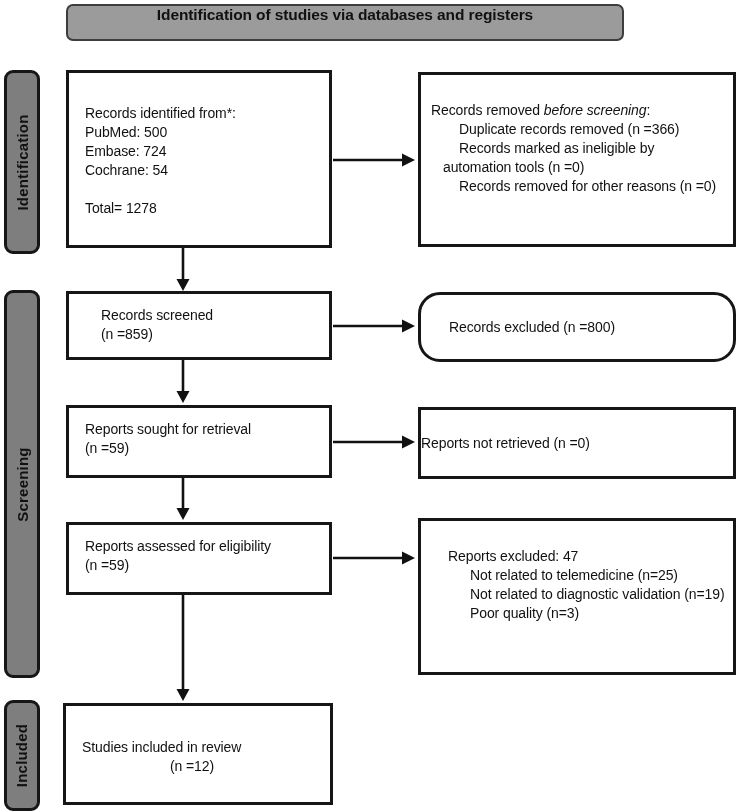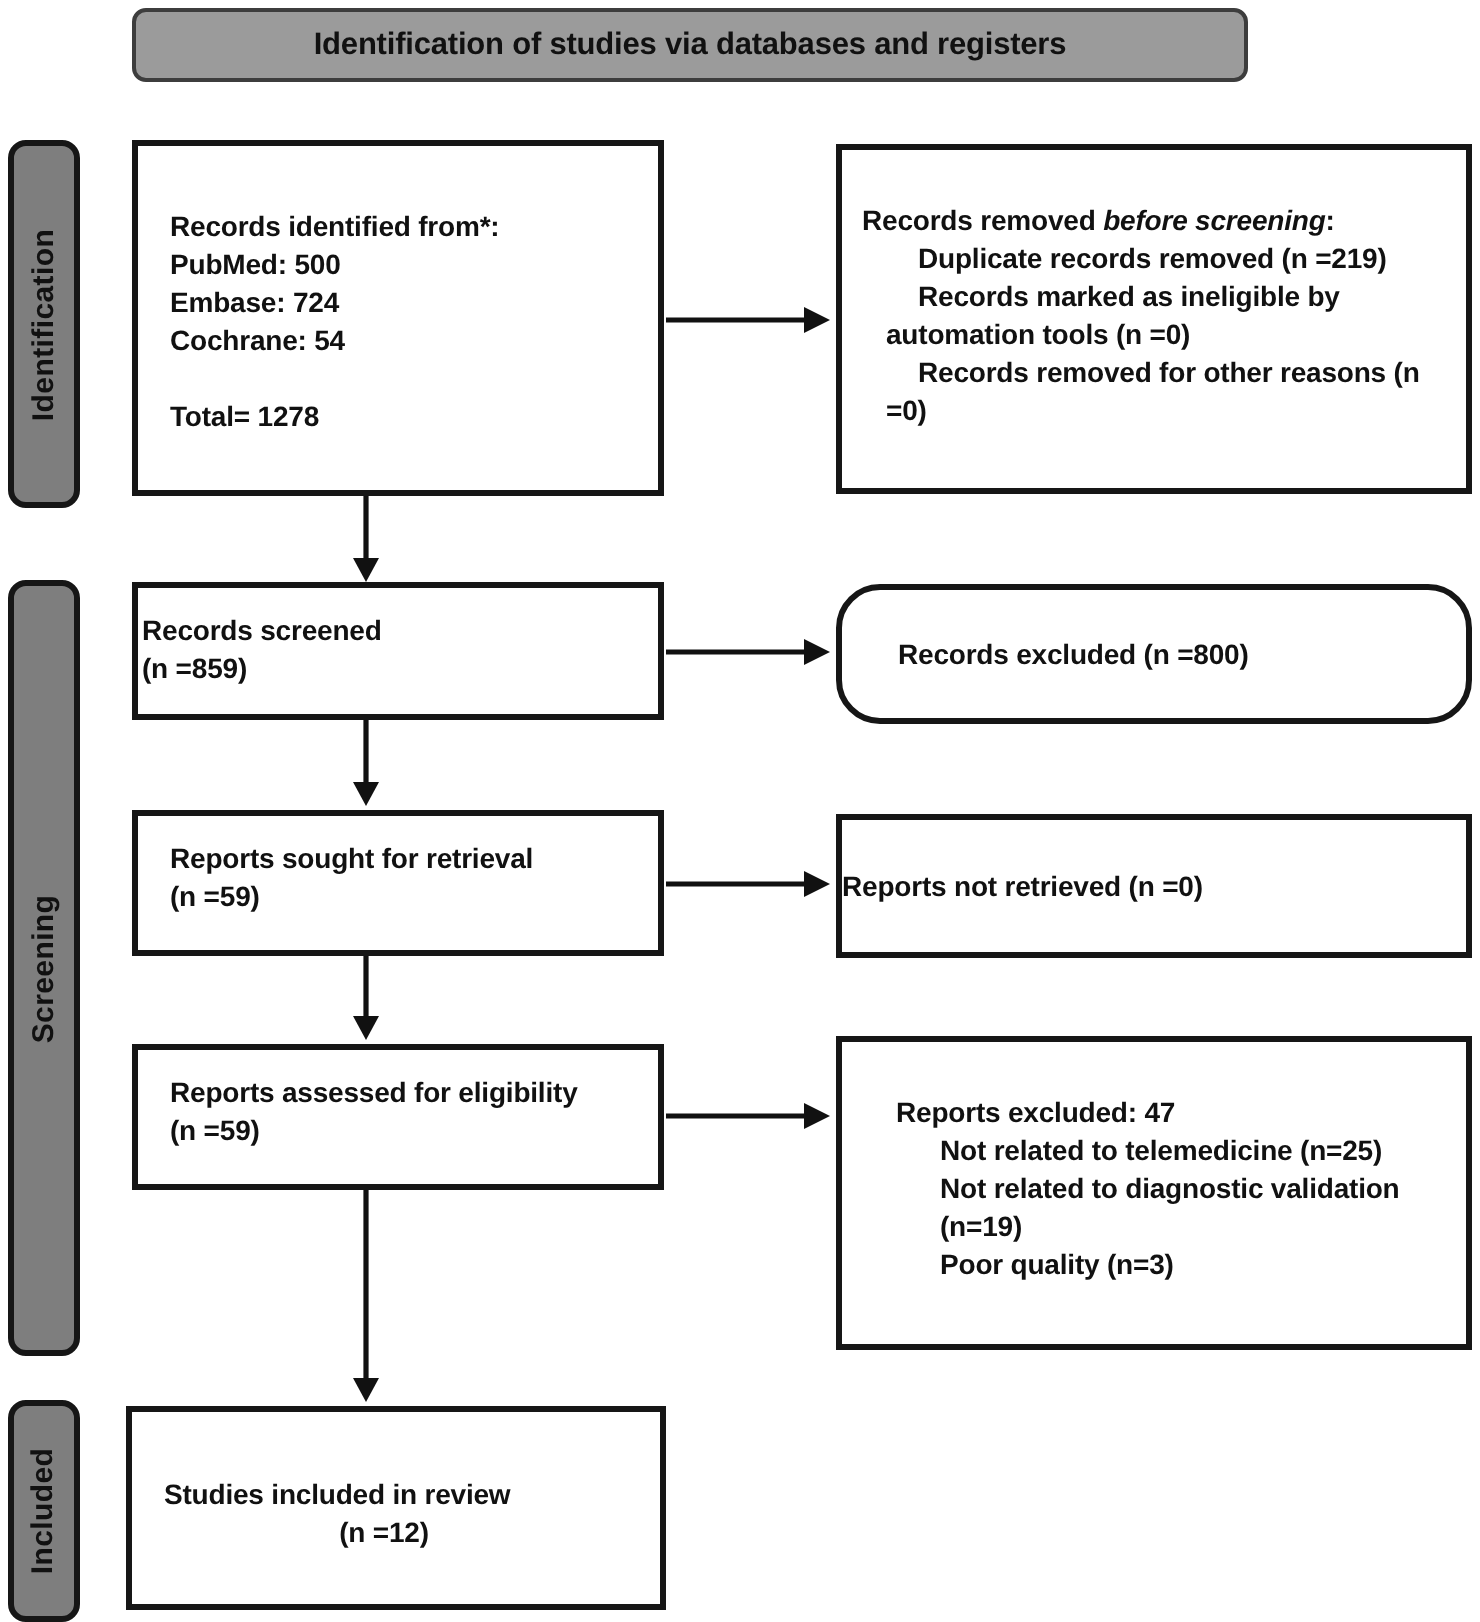--- a/index.html
+++ b/index.html
@@ -9,26 +9,26 @@
     --text:#111111; --arrow:#111111; --background:#ffffff;
   }
   * { box-sizing:border-box; margin:0; padding:0; }
   html,body { background:#e8e8e8; }
   .canvas {
     position:relative; width:740px; height:811px;
     background:var(--background);
     font-family:"Liberation Sans", sans-serif;
     color:var(--text); overflow:hidden;
   }
-  .txt { font-weight:bold; font-size:14px; line-height:19px; letter-spacing:-0.1px; }
+  .txt { font-weight:normal; font-size:14px; line-height:19px; letter-spacing:-0.1px; }
 
   .banner {
     position:absolute; left:66px; top:4px; width:558px; height:37px;
     background:var(--banner-fill); border:2px solid var(--banner-border);
-    border-radius:7px; display:flex; align-items:center; justify-content:center;
+    border-radius:7px; display:flex; justify-content:center;
   }
   .banner span { font-weight:bold; font-size:15.5px; letter-spacing:-0.1px; }
 
   .stage {
     position:absolute; width:36px; background:var(--stage-fill);
     border:3px solid var(--stage-border); border-radius:9px;
     display:flex; align-items:center; justify-content:center; overflow:visible;
   }
   .stage span {
     transform:rotate(-90deg); white-space:nowrap;
@@ -37,21 +37,21 @@
   .stage-identification { left:4px; top:70px; height:184px; }
   .stage-screening      { left:4px; top:290px; height:388px; }
   .stage-included       { left:4px; top:700px; height:111px; }
 
   .box {
     position:absolute; background:var(--box-fill);
     border:3px solid var(--box-border);
   }
   .b-identified      { left:66px;  top:70px;  width:266px; height:178px; padding:31px 12px 0 16px; }
   .b-removed         { left:418px; top:72px;  width:318px; height:175px; padding:26px 8px 0 10px; }
-  .b-screened        { left:66px;  top:291px; width:266px; height:69px;  padding:12px 12px 0 2px; }
+  .b-screened        { left:66px;  top:291px; width:266px; height:69px;  padding:12px 12px 0 32px; }
   .b-excluded        { left:418px; top:292px; width:318px; height:70px;  display:flex; align-items:center; padding-left:28px;border-radius:22px; }
   .b-sought          { left:66px;  top:405px; width:266px; height:73px;  padding:12px 12px 16px 16px; }
   .b-notretrieved    { left:418px; top:407px; width:318px; height:72px;  display:flex; align-items:center; }
   .b-assessed        { left:66px;  top:522px; width:266px; height:73px;  padding:12px 12px 4px 16px; }
   .b-reportsexcluded { left:418px; top:518px; width:318px; height:157px; padding:26px 8px 0 27px; }
   .b-included        { left:63px;  top:703px; width:270px; height:102px; padding:32px 28px 0 16px; }
 
   .line { min-height:19px; }
   .blank { height:19px; }
   .hang { padding-left:12px; text-indent:16px; }   
@@ -86,21 +86,21 @@
     <div class="line">Records identified from*:</div>
     <div class="line">PubMed: 500</div>
     <div class="line">Embase: 724</div>
     <div class="line">Cochrane: 54</div>
     <div class="blank"></div>
     <div class="line">Total= 1278</div>
   </div>
 
   <div class="box txt b-removed">
     <div class="line"><span>Records removed </span><i>before screening</i><span>:</span></div>
-    <div class="hang">Duplicate records removed (n =219)</div>
+    <div class="hang">Duplicate records removed (n =366)</div>
     <div class="hang">Records marked as ineligible by automation tools (n =0)</div>
     <div class="hang">Records removed for other reasons (n =0)</div>
   </div>
 
   <div class="box txt b-screened">
     <div class="line">Records screened</div>
     <div class="line">(n =859)</div>
   </div>
 
   <div class="box txt b-excluded">

